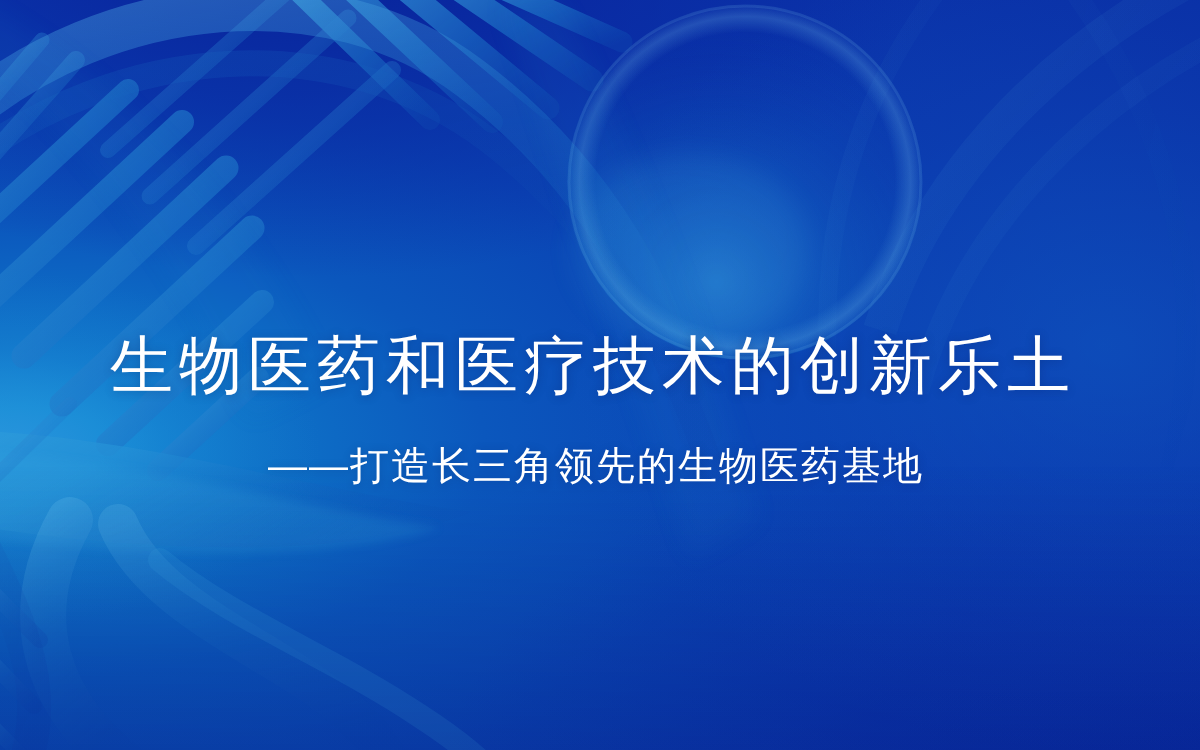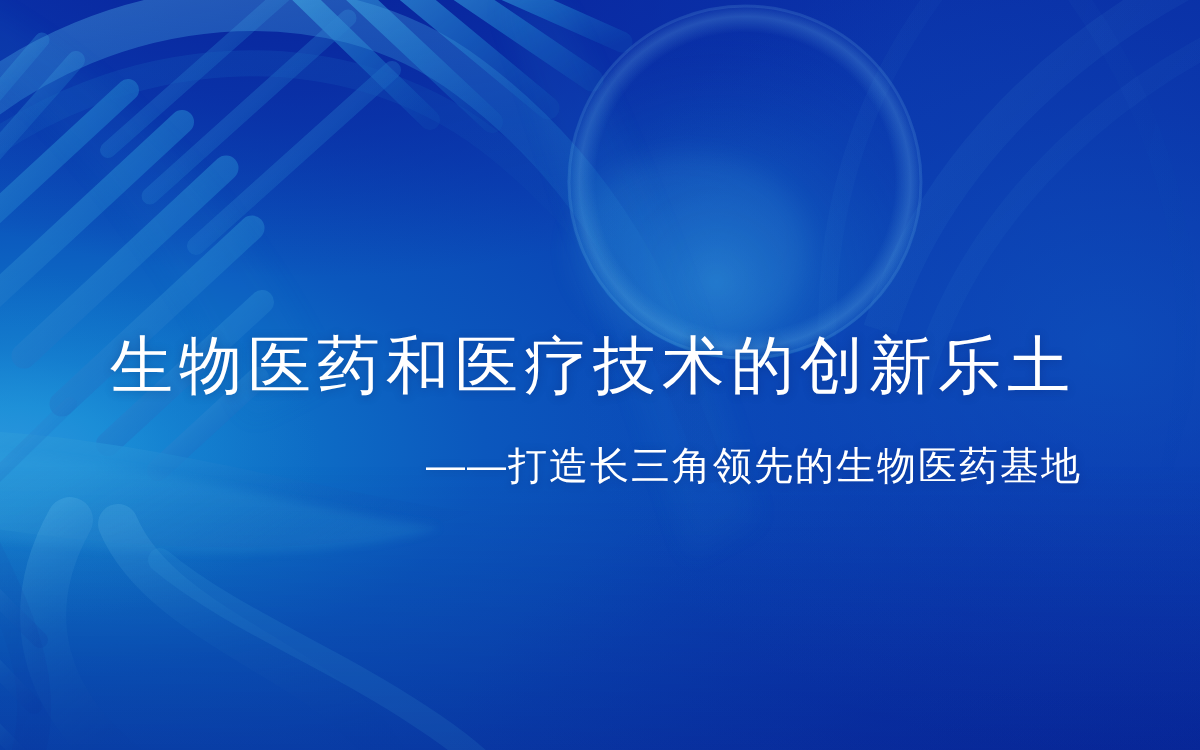--- a/index.html
+++ b/index.html
@@ -75,21 +75,21 @@
     font-weight: 400;
     letter-spacing: 6px;
     white-space: nowrap;
     text-shadow: 0 1px 10px rgba(4,28,90,0.30);
   }
   .subtitle {
     position: absolute;
     left: 110px;
     top: 440px;
     width: 972px;
-    text-align: right;
+    text-align: center;
     color: #ffffff;
     font-size: 39px;
     line-height: 52px;
     font-weight: 400;
     letter-spacing: 2px;
     white-space: nowrap;
     text-shadow: 0 1px 8px rgba(4,28,90,0.28);
   }
 </style>
 </head>

